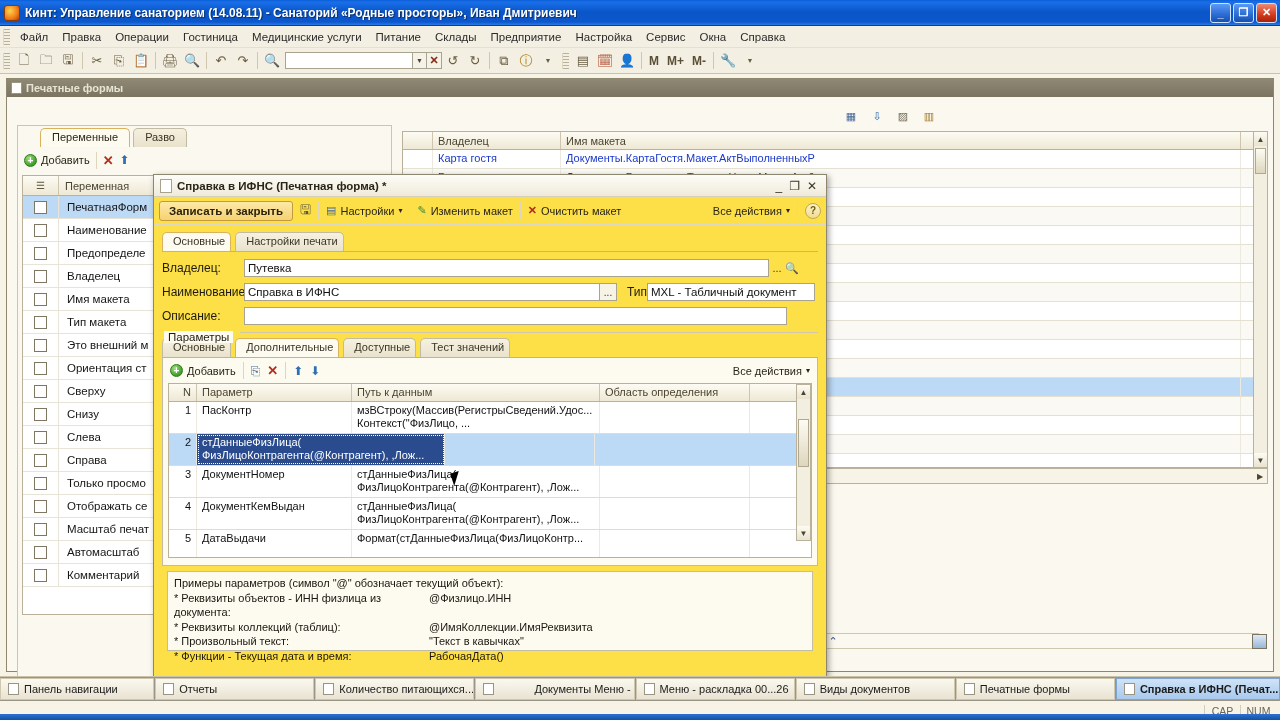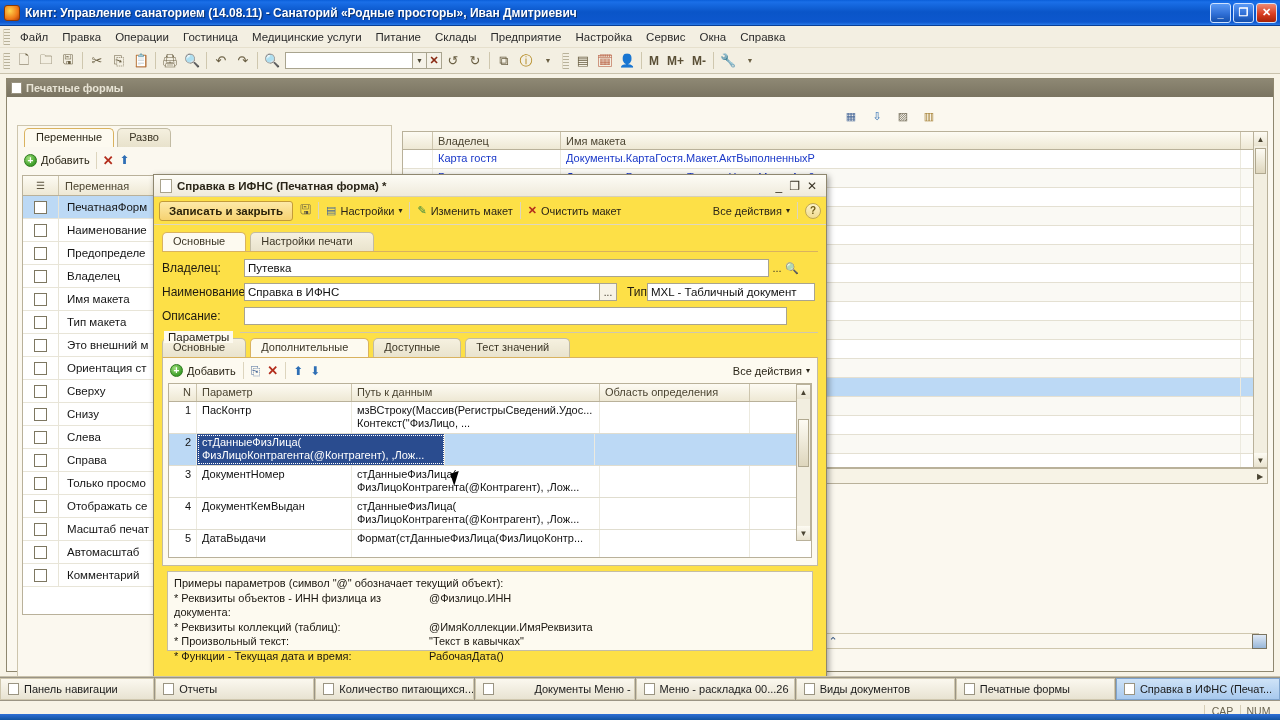--- a/index.html
+++ b/index.html
@@ -117,21 +117,21 @@
   .hsb .thumb { position: absolute; left: 2px; top: 1px; width: 300px; height: 12px;
                 background: linear-gradient(180deg,#fdfbf3,#ded6bd); border: 1px solid #b0a88f; }
 
   
   .leftpanel { position: absolute; left: 10px; top: 46px; width: 375px; height: 588px;
                background: #fbf8ef; border: 1px solid #cdc5ad; }
   .tabstrip { display: flex; height: 21px; padding-left: 6px; align-items: flex-end; }
   .tabi { height: 19px; padding: 2px 11px 0 11px; font-size: 11px; color: #3b3525;
           border: 1px solid #c2bba3; border-bottom: 0; border-radius: 5px 5px 0 0;
           background: linear-gradient(180deg,#f5f0df,#e8e2cc); margin-right: 3px; }
-  .tabi.active { background: #fdfaf0; border-color: #d9b25f; color: #2b2618; }
+  .tabi.active { background: #fdfaf0; border-color: #d9b25f; color: #2b2618; margin-left: 16px; }
   .lp-toolbar { display: flex; align-items: center; gap: 6px; height: 26px; padding: 0 6px; }
   .addbtn { display: flex; align-items: center; gap: 4px; font-size: 11px; color: #2b2618; }
   .plus-circ { width: 13px; height: 13px; border-radius: 50%;
     background: radial-gradient(circle at 35% 30%, #9fe07a, #3e9e2a 70%); border: 1px solid #2d7a1c;
     color: #fff; font-size: 10px; line-height: 11px; text-align: center; font-weight: bold; }
   .lp-grid { margin: 2px 4px; border: 1px solid #b9b19a; background: #fff; height: 440px; overflow: hidden; }
   .lp-head { display: flex; height: 20px; background: linear-gradient(180deg,#fdfbf3,#eee8d4);
              border-bottom: 1px solid #b9b19a; align-items: center; }
   .lp-head .h1 { width: 36px; display: flex; align-items: center; justify-content: center;
                  border-right: 1px solid #cdc5ad; height: 100%; }
@@ -158,21 +158,21 @@
              background: linear-gradient(180deg,#fde9a8,#f6d271); border: 1px solid #c39b3a; border-radius: 3px;
              display: flex; align-items: center; }
   .tl-item { display: flex; align-items: center; gap: 4px; font-size: 11px; color: #2a2518; }
   .vsep { width: 1px; height: 17px; background: #ddd5be; }
   .qmark { width: 16px; height: 16px; border-radius: 50%; border: 1px solid #c0a856;
            background: linear-gradient(180deg,#fdf3c8,#f0dc92); font-size: 10px; font-weight: bold;
            color: #6e5a15; display: flex; align-items: center; justify-content: center; }
 
   .dlg-body { padding: 6px 8px 0 8px; }
   .dtabs { display: flex; align-items: flex-end; height: 20px; }
-  .dtab { height: 19px; padding: 2px 20px 0 10px; font-size: 11px; color: #3b3525;
+  .dtab { height: 19px; padding: 2px 5px 0 10px; font-size: 11px; color: #3b3525;
           border: 1px solid #c2bba3; border-bottom: 0; border-radius: 5px 5px 0 0;
           background: linear-gradient(180deg,#f6f1e0,#e9e3cd); margin-right: 4px; }
   .dtab.active { background: #fdfaf0; border-color: #d9b25f; }
   .dfields { border-top: 1px solid #d9b25f; padding-top: 7px; }
   .frow { display: flex; align-items: center; margin-bottom: 6px; }
   .flabel { font-size: 12px; color: #1e1a10; }
   .finput { height: 18px; border: 1px solid #a9a48f; background: #fff; font-size: 11.5px;
             padding: 1px 3px; color: #101010; font-family: "Liberation Sans", sans-serif; display: flex; align-items: center; }
   .fbtn { width: 17px; height: 18px; border: 1px solid #a9a48f; border-left: 0; background: #f7f3e6;
           display: flex; align-items: center; justify-content: center; font-size: 10px; color: #3a3426; }
@@ -213,21 +213,21 @@
   .save-ico { position: absolute; right: 6px; bottom: 22px; width: 15px; height: 15px;
               border: 1px solid #7a7460; background: linear-gradient(180deg,#dfe9f6,#98b7d8); }
 
   
   .taskbar { position: absolute; left: 0; top: 676px; width: 1280px; height: 44px; background: #f7f3e6;
              border-top: 1px solid #c9c2ac; }
   .tasks { display: flex; height: 24px; align-items: stretch; background: #9a9484; padding: 1px 0; gap: 1px; }
   .task { display: flex; align-items: center; gap: 5px; padding: 0 7px; font-size: 11px; color: #1a1a1a;
           background: linear-gradient(180deg,#fbf8ef,#e8e3d2); border: 1px solid #cfc7ae; white-space: nowrap;
           overflow: hidden; }
-  .task.active { background: linear-gradient(180deg,#cfe3f7,#a8c9ee); border-color: #7fa4cd; }
+  .task.active { background: linear-gradient(180deg,#cfe3f7,#a8c9ee); border-color: #7fa4cd; font-weight: bold; }
   .task-ico { width: 11px; height: 12px; background: #fff; border: 1px solid #9a9482; flex: 0 0 auto; }
   .statusline { height: 19px; display: flex; align-items: center; justify-content: flex-end;
                 padding-right: 4px; gap: 0; }
   .stat-cell { width: 36px; text-align: center; font-size: 10.5px; color: #6a6450;
                border-left: 1px solid #d5cdb6; }
   .xpbar { position: absolute; left: 0; top: 714px; width: 1280px; height: 6px;
            background: linear-gradient(180deg,#2f6fd6,#12529f); }
 
   .cursor { position: absolute; left: 452px; top: 398px; width: 0; height: 0;
             border-left: 9px solid #000; border-bottom: 13px solid transparent; transform: rotate(-18deg); }

